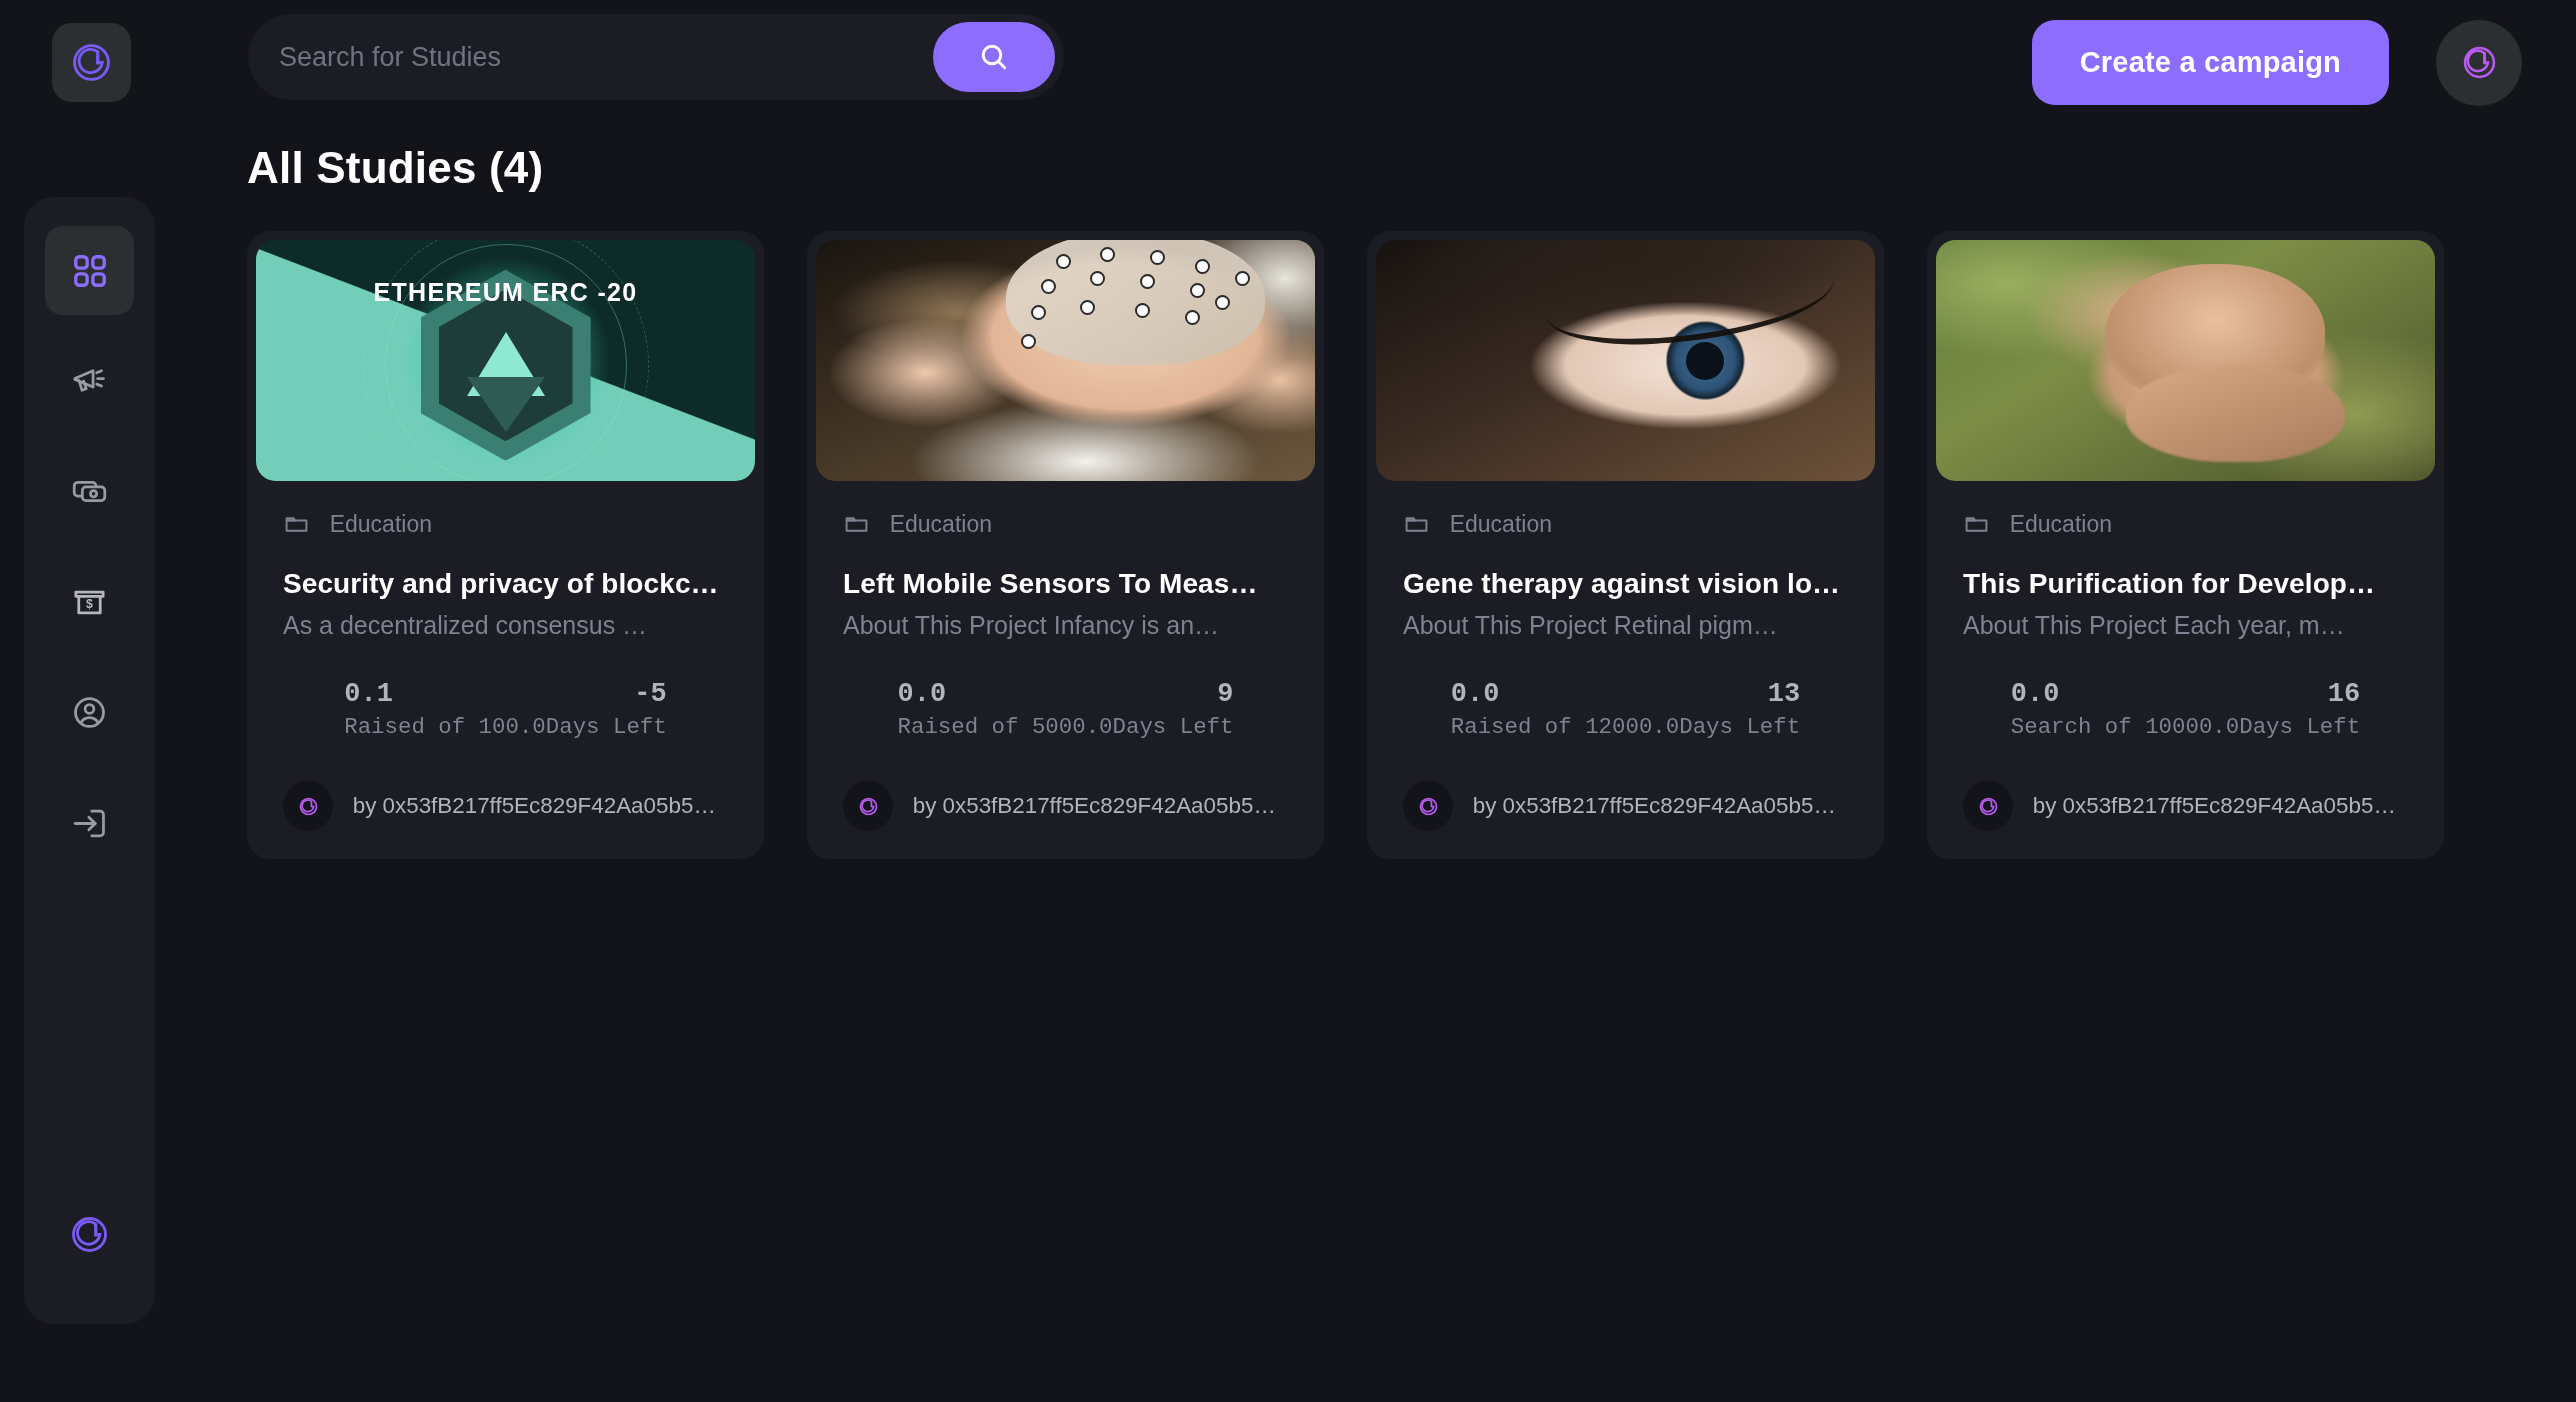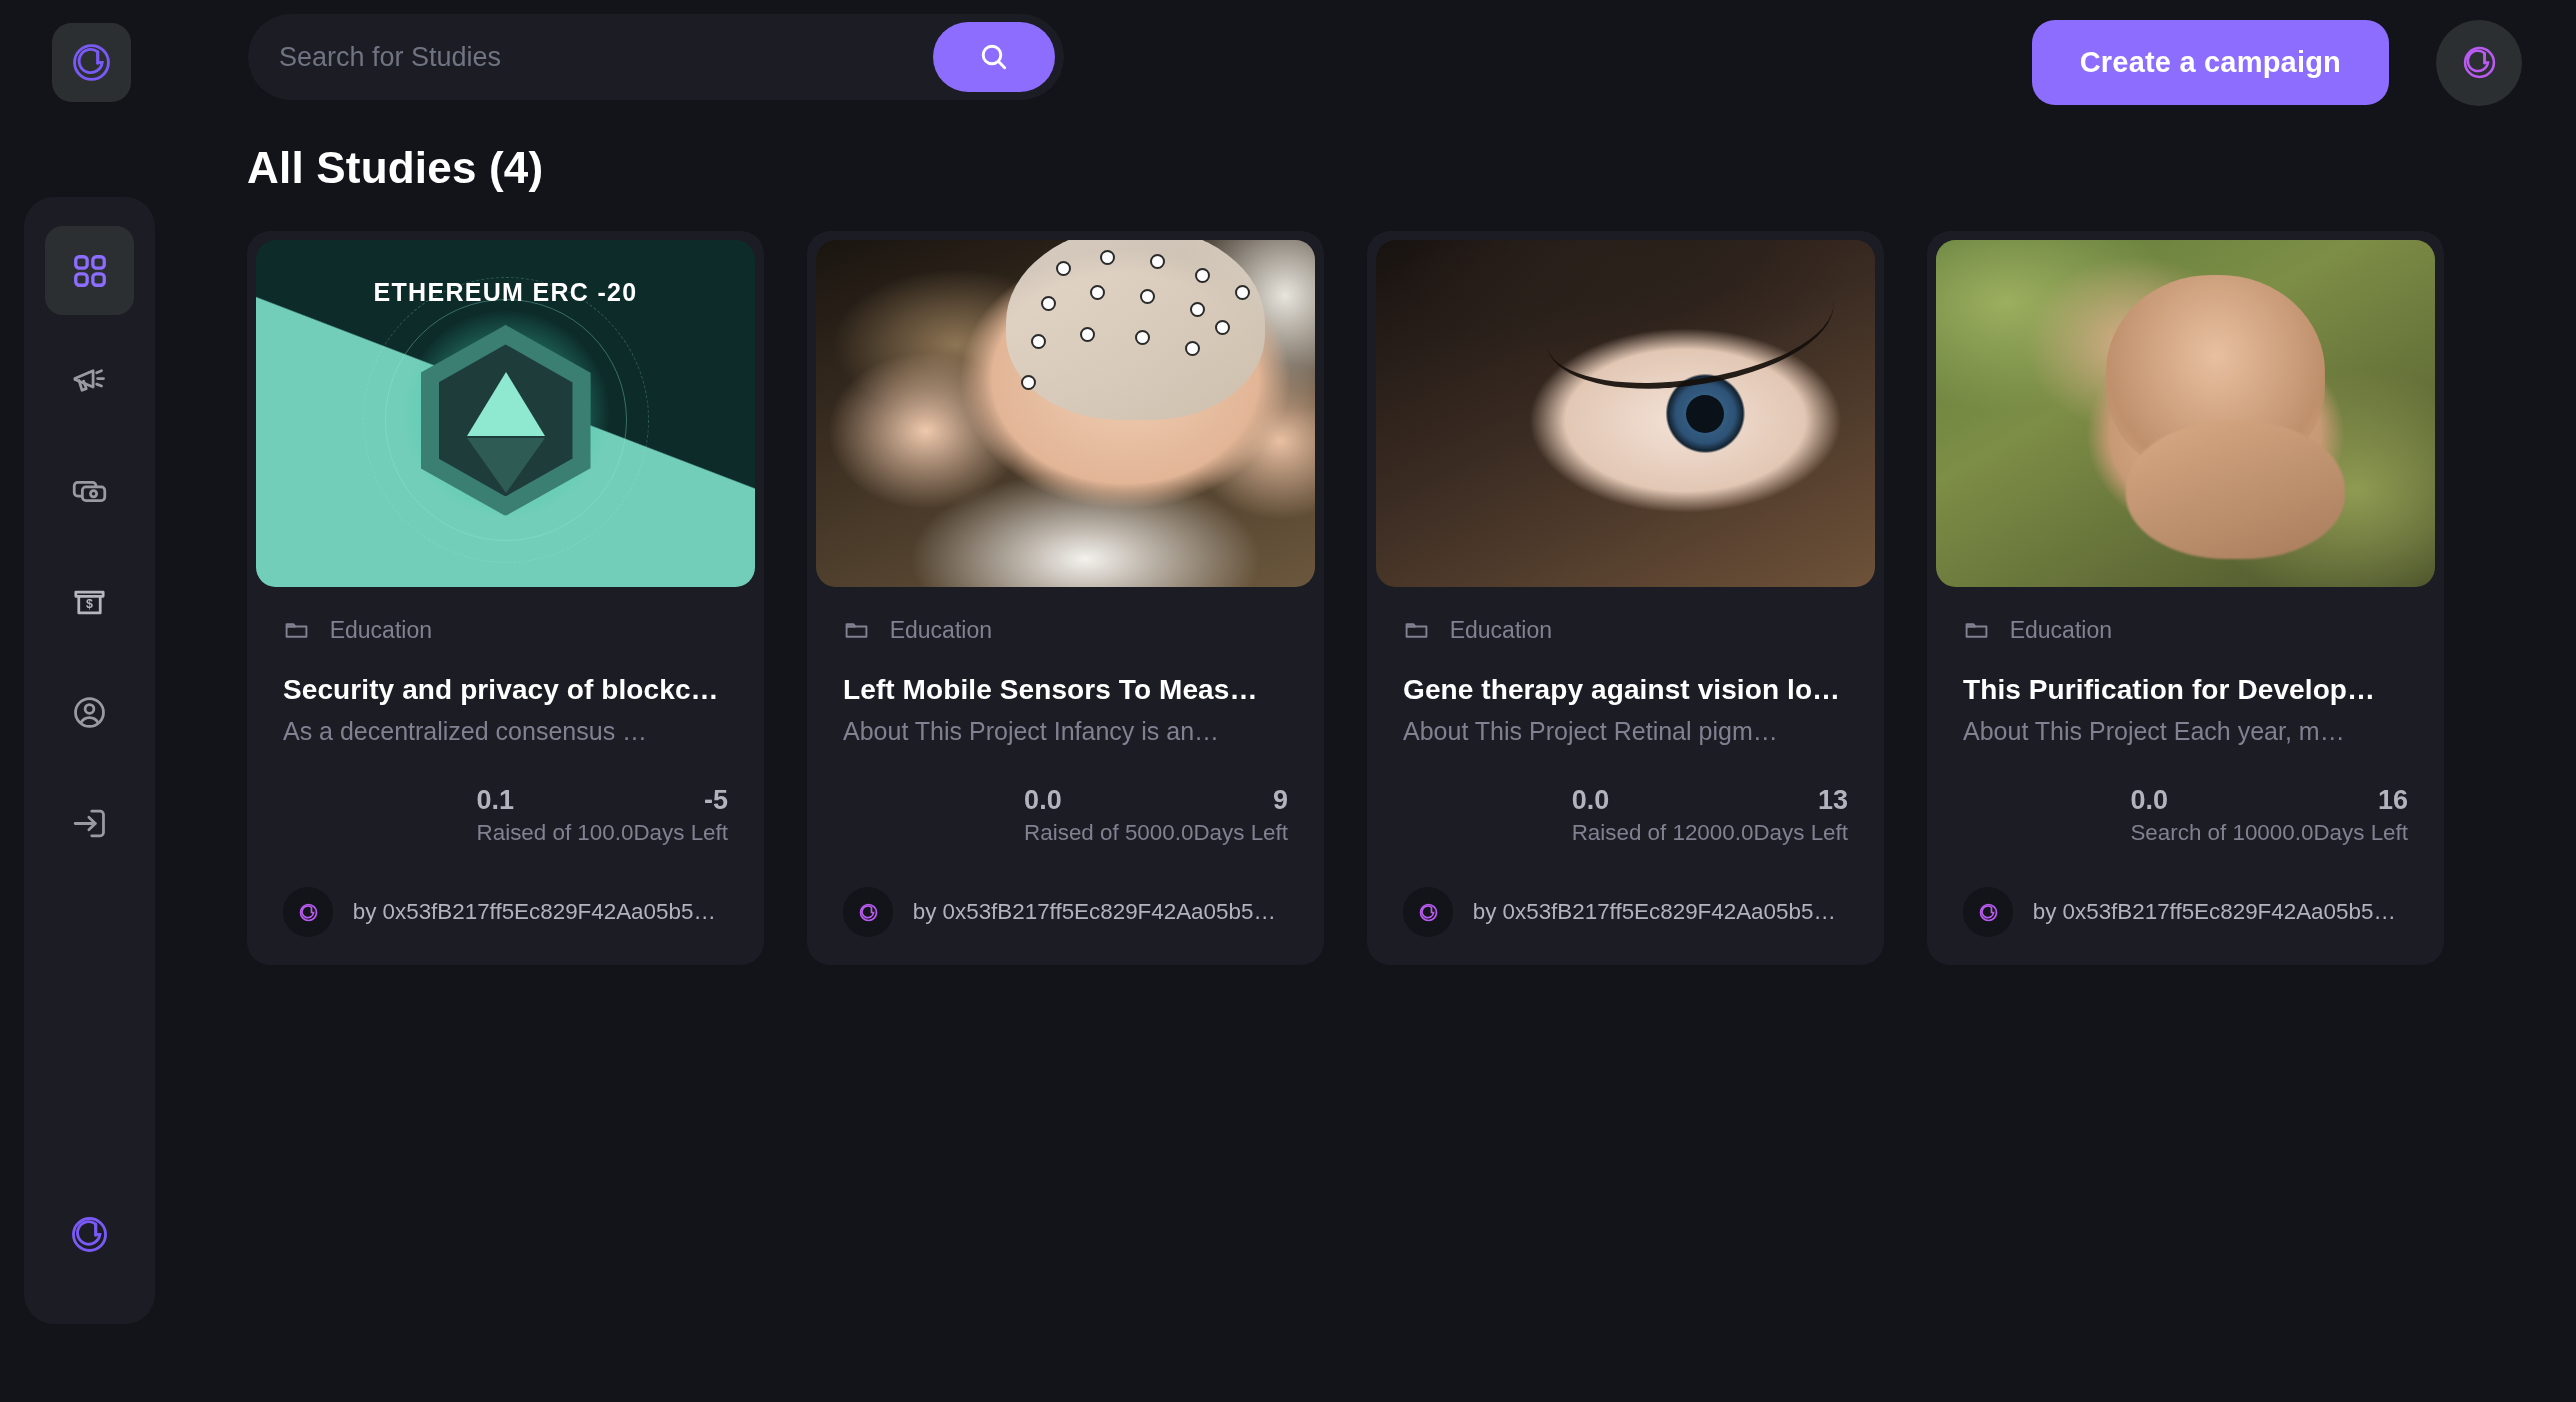--- a/index.html
+++ b/index.html
@@ -91,40 +91,40 @@
   }
   .card {
     width:517px;
     background:#1c1c24; border-radius:23px;
     padding:9px 9px 0 9px;
     cursor:pointer;
     display:flex; flex-direction:column;
     padding-bottom:25px;
   }
   .card-img {
-    width:100%; height:347px; border-radius:19.7px;
+    width:100%; height:241px; border-radius:19.7px;
     overflow:hidden; position:relative; background:#222;
   }
   .card-body { padding:3px 27px; }
   .cat-row {
     display:flex; align-items:center; gap:19.7px;
     margin-top:27px; margin-bottom:30px;
   }
   .cat-label { font-size:23px; color:#808191; }
   .card-title {
     font-size:28px; font-weight:bold; color:#ffffff;
     white-space:nowrap; overflow:hidden; text-overflow:ellipsis;
     margin-bottom:10.7px; letter-spacing:0.1px;
   }
   .card-desc {
     font-size:25px; color:#808191;
     white-space:nowrap; overflow:hidden; text-overflow:ellipsis;
     margin-bottom:36px;
   }
-  .stats { display:flex; justify-content:flex-end; margin-bottom:39px; }
+  .stats { display:flex; justify-content:center; margin-bottom:39px;font-family:Liberation Mono, monospace; }
   .stat-right { text-align:right; }
   .stat-val { font-size:27px; font-weight:bold; color:#b2b3bd; line-height:1.35; }
   .stat-lbl { font-size:22.4px; color:#808191; line-height:1.35; }
   .author-row { display:flex; align-items:center; gap:19.7px; }
   .author-badge {
     width:50px; height:50px; border-radius:50%;
     background:#13131a; flex:0 0 auto;
     display:flex; align-items:center; justify-content:center;
   }
   .author-text {

